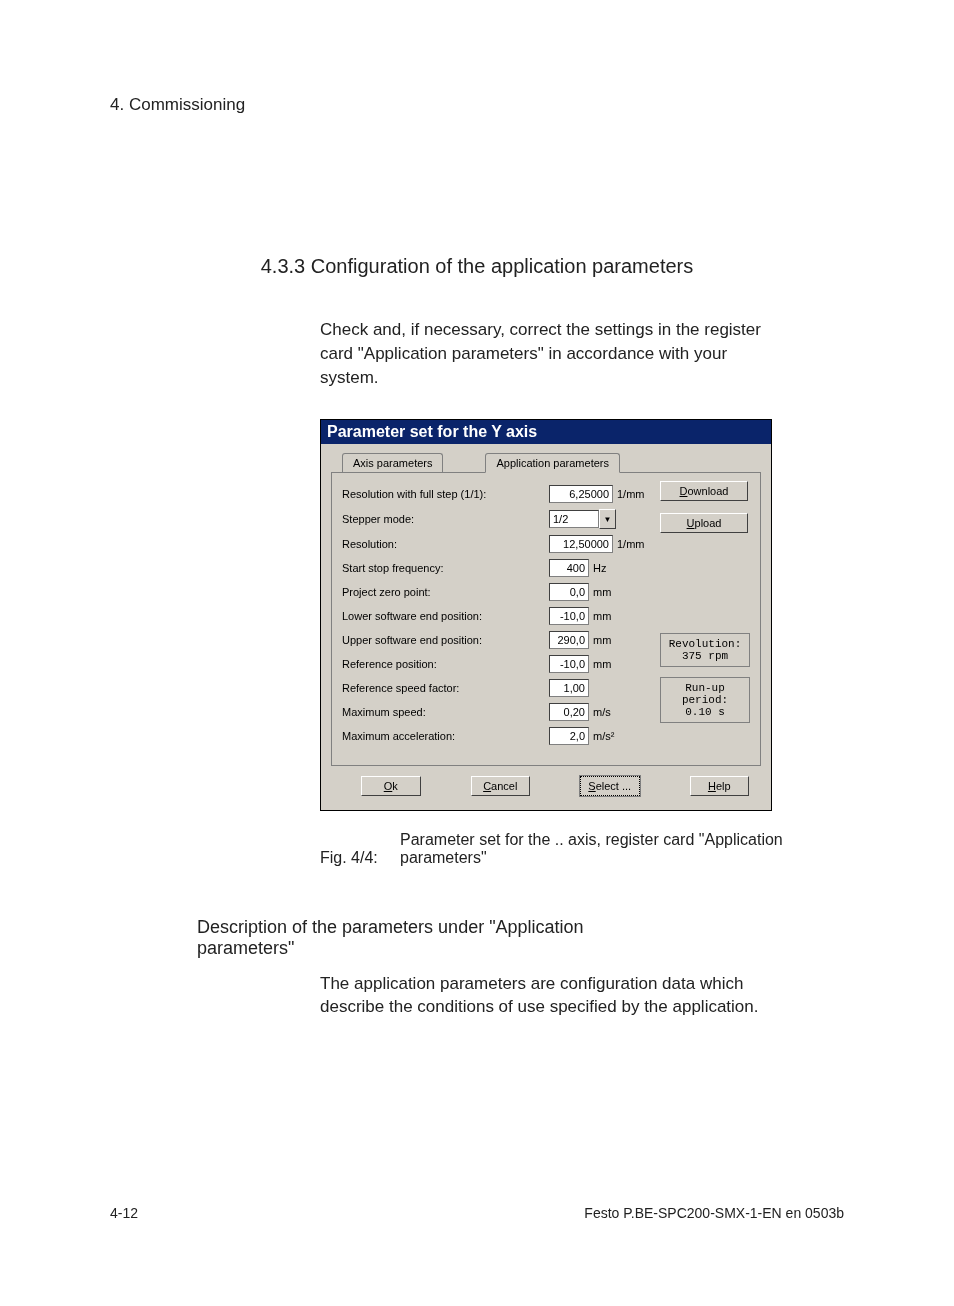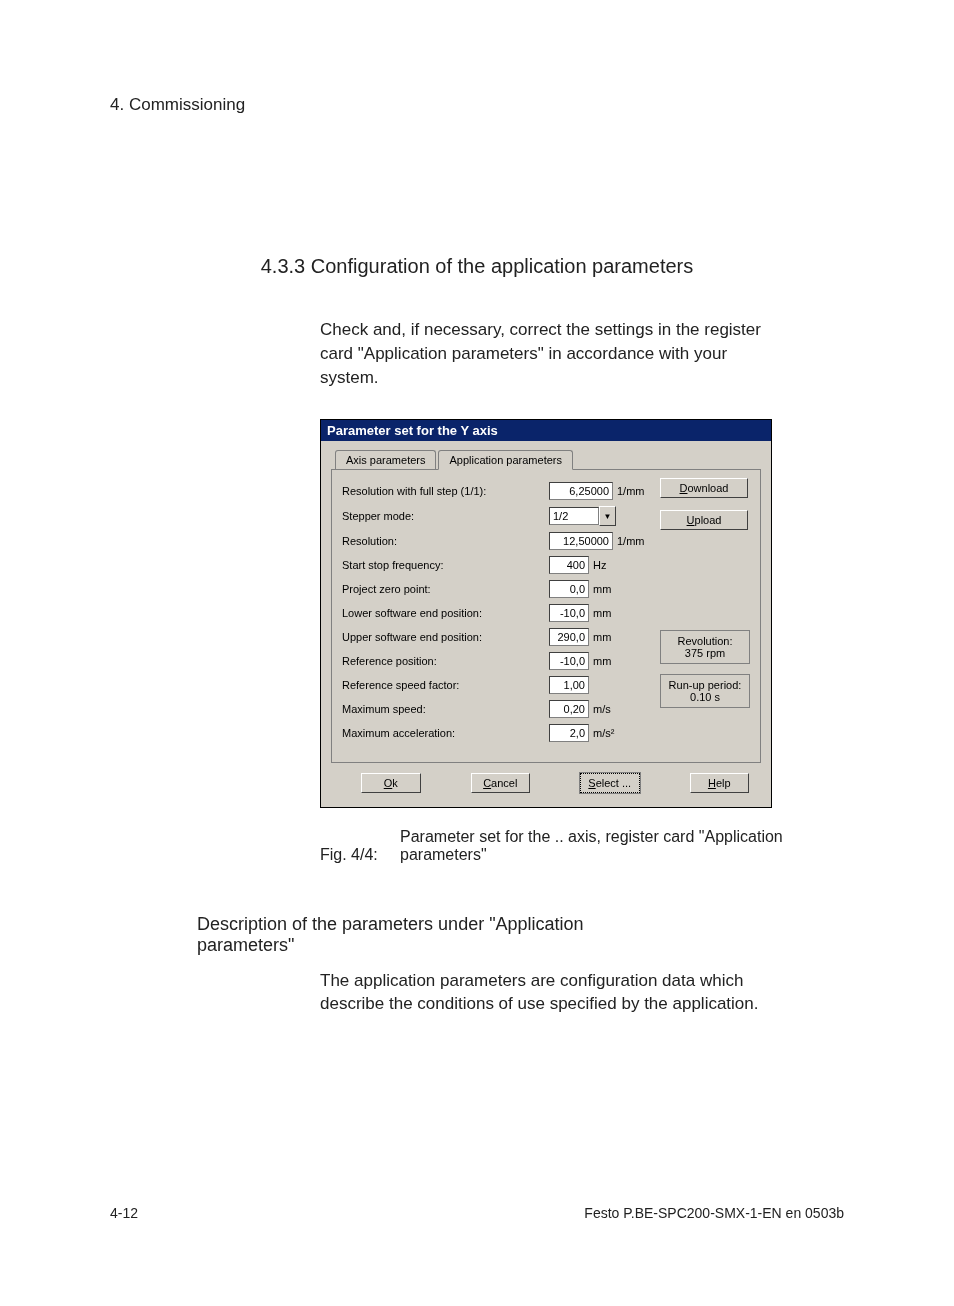--- a/index.html
+++ b/index.html
@@ -40,29 +40,30 @@
     background: #d4d0c8;
     font-family: Tahoma, Arial, sans-serif;
     font-size: 11px;
     color: #000;
   }
   .title-bar {
     background: #0a246a;
     color: #fff;
     font-weight: bold;
     padding: 3px 6px;
-    font-size: 13px;
+    font-size: 16px;
   }
   .dlg-body {
     position: relative;
     padding: 8px 10px 10px 10px;
   }
   .tabs {
     display: flex;
-    margin-left: 4px;
+    margin-left: 11px;
+    gap: 40px;
   }
   .tab {
     border: 1px solid #808080;
     border-bottom: none;
     background: #d4d0c8;
     padding: 3px 10px;
     margin-right: 2px;
     border-radius: 3px 3px 0 0;
     position: relative;
     top: 1px;
@@ -140,20 +141,21 @@
     text-align: center;
     margin-bottom: 12px;
     font-size:11px;
   }
   .info-box {
     border: 1px solid #808080;
     padding: 4px 6px;
     font-size: 11px;
     text-align: center;
     margin-top: 100px;
+    font-family: Liberation Mono, monospace;
   }
   .info-box + .info-box { margin-top: 10px; }
   .bottom-btns {
     display:flex;
     gap: 50px;
     padding: 10px 12px 4px 30px;
     justify-content: flex-start;
   }
   .bottom-btns .win-btn { width: 70px; display:inline-block; margin:0; }
   .bottom-btns .win-btn.select { border:1px dotted #000; outline:1px solid #808080; }

